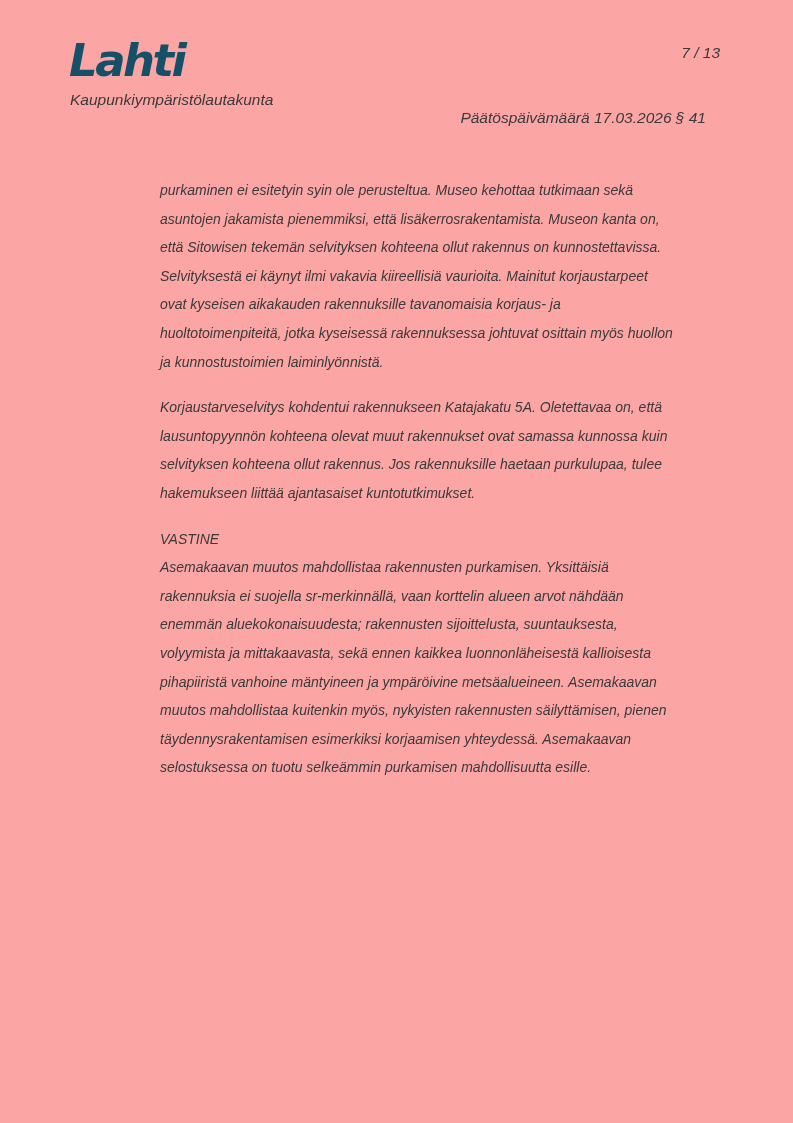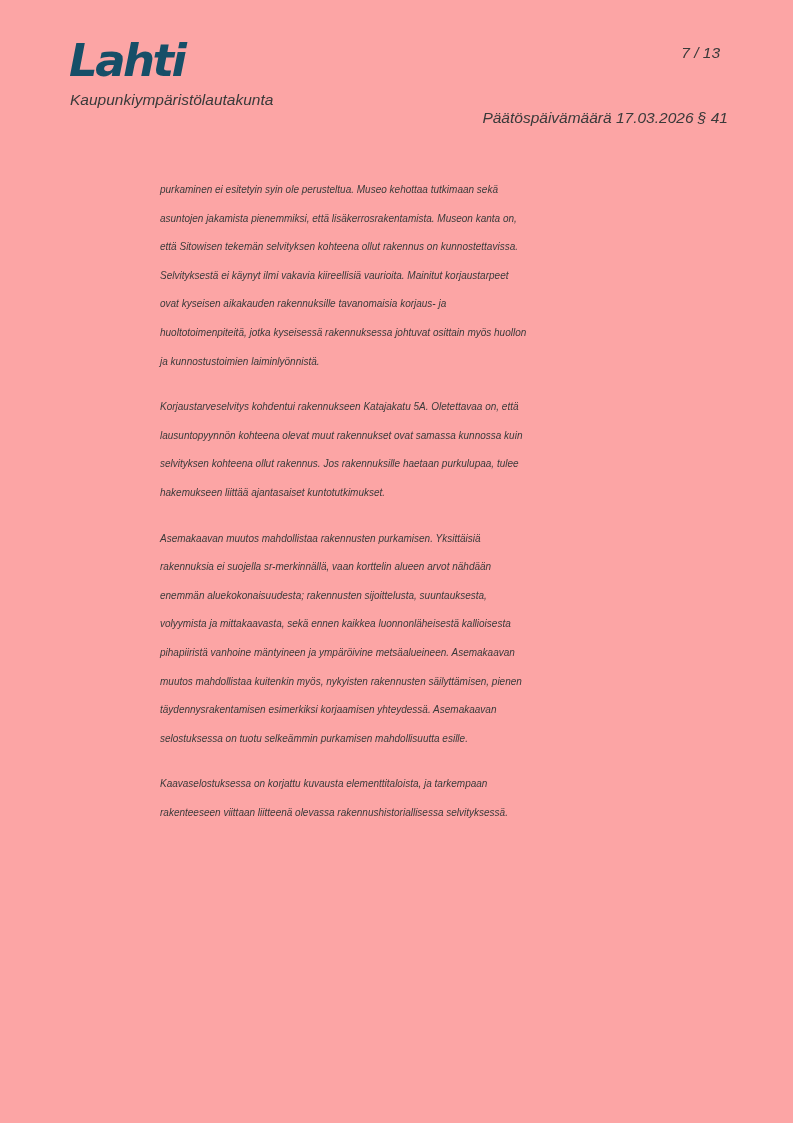--- a/index.html
+++ b/index.html
@@ -29,28 +29,28 @@
     font-size: 15.5px;
     color: #3a3a3a;
     line-height: 1.4;
   }
   .header-left {
     position: absolute; left: 70px; top: 89px;
     font-size: 15.5px; color: #3a3a3a;
     line-height: 1.4;
   }
   .header-right {
-    position: absolute; right: 65px; top: 107px;
+    position: absolute; right: 87px; top: 107px;
     font-size: 15.5px; color: #3a3a3a;
     line-height: 1.4;
   }
   .content {
     position: absolute; left: 160px; top: 176px;
     width: 600px;
-    font-size: 10px;
+    font-size: 14px;
     line-height: 28.6px;
     color: #3a3a3a;
   }
   .para {
     white-space: pre-line;
     margin: 0 0 17px 0;
   }
   .heading {
     margin: 0;
     white-space: pre-line;
@@ -77,29 +77,28 @@
 Selvityksestä ei käynyt ilmi vakavia kiireellisiä vaurioita. Mainitut korjaustarpeet
 ovat kyseisen aikakauden rakennuksille tavanomaisia korjaus- ja
 huoltotoimenpiteitä, jotka kyseisessä rakennuksessa johtuvat osittain myös huollon
 ja kunnostustoimien laiminlyönnistä.</div>
 
     <div class="para">Korjaustarveselvitys kohdentui rakennukseen Katajakatu 5A. Oletettavaa on, että
 lausuntopyynnön kohteena olevat muut rakennukset ovat samassa kunnossa kuin
 selvityksen kohteena ollut rakennus. Jos rakennuksille haetaan purkulupaa, tulee
 hakemukseen liittää ajantasaiset kuntotutkimukset.</div>
 
+    <div class="heading">VASTINE</div>
 
     <div class="para">Asemakaavan muutos mahdollistaa rakennusten purkamisen. Yksittäisiä
 rakennuksia ei suojella sr-merkinnällä, vaan korttelin alueen arvot nähdään
 enemmän aluekokonaisuudesta; rakennusten sijoittelusta, suuntauksesta,
 volyymista ja mittakaavasta, sekä ennen kaikkea luonnonläheisestä kallioisesta
 pihapiiristä vanhoine mäntyineen ja ympäröivine metsäalueineen. Asemakaavan
 muutos mahdollistaa kuitenkin myös, nykyisten rakennusten säilyttämisen, pienen
 täydennysrakentamisen esimerkiksi korjaamisen yhteydessä. Asemakaavan
 selostuksessa on tuotu selkeämmin purkamisen mahdollisuutta esille.</div>
 
-    <div class="para">Kaavaselostuksessa on korjattu kuvausta elementtitaloista, ja tarkempaan
-rakenteeseen viittaan liitteenä olevassa rakennushistoriallisessa selvityksessä.</div>
 
 
   </div>
 
 </div>
 
 </body></html>

